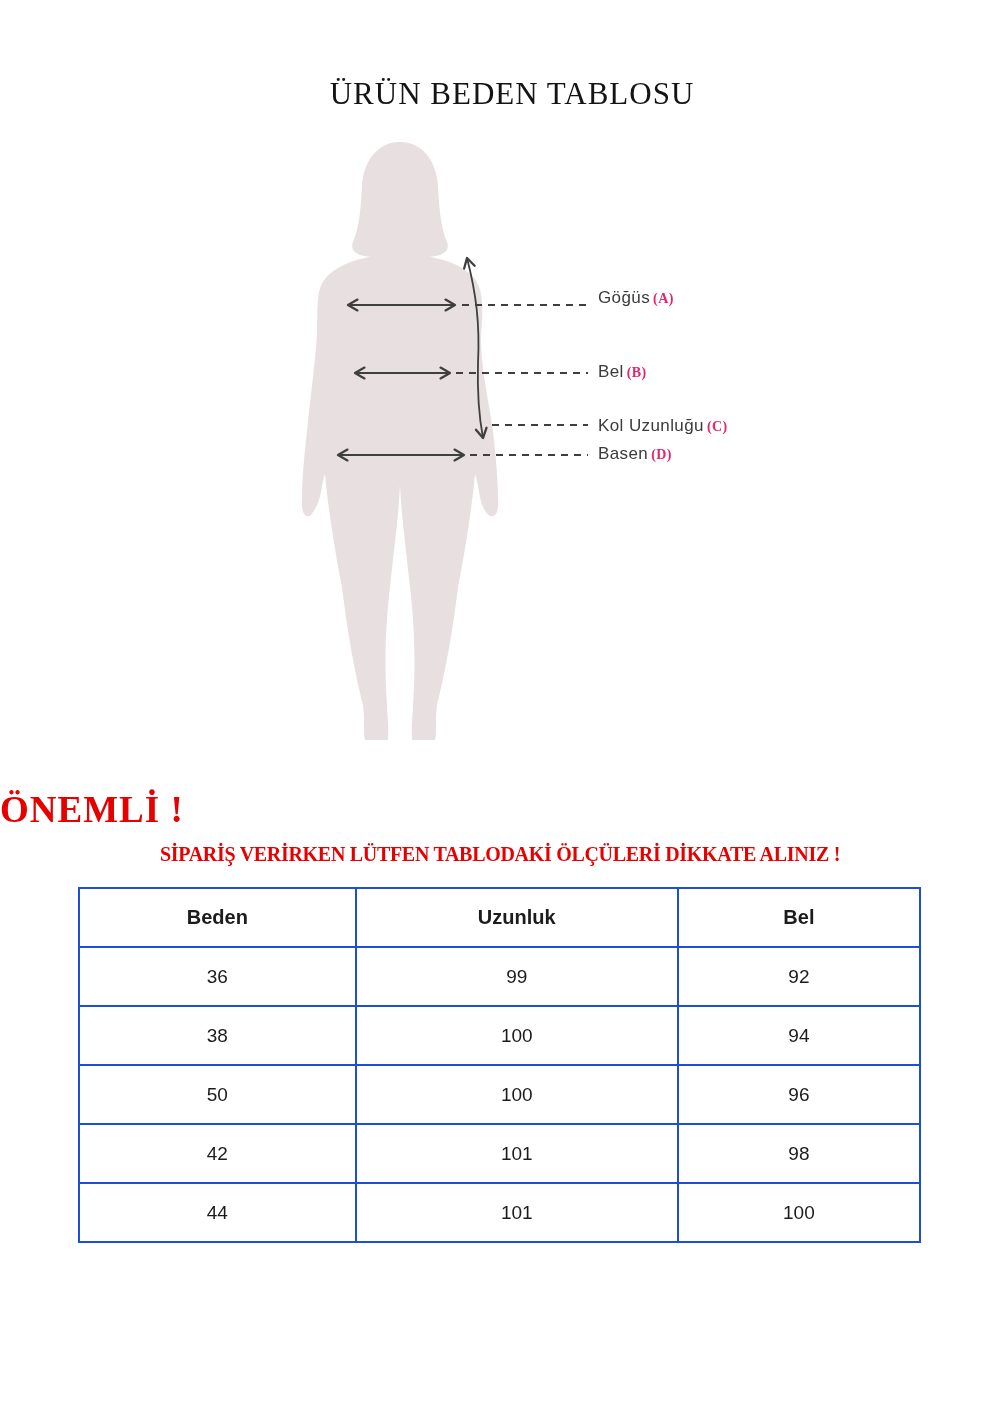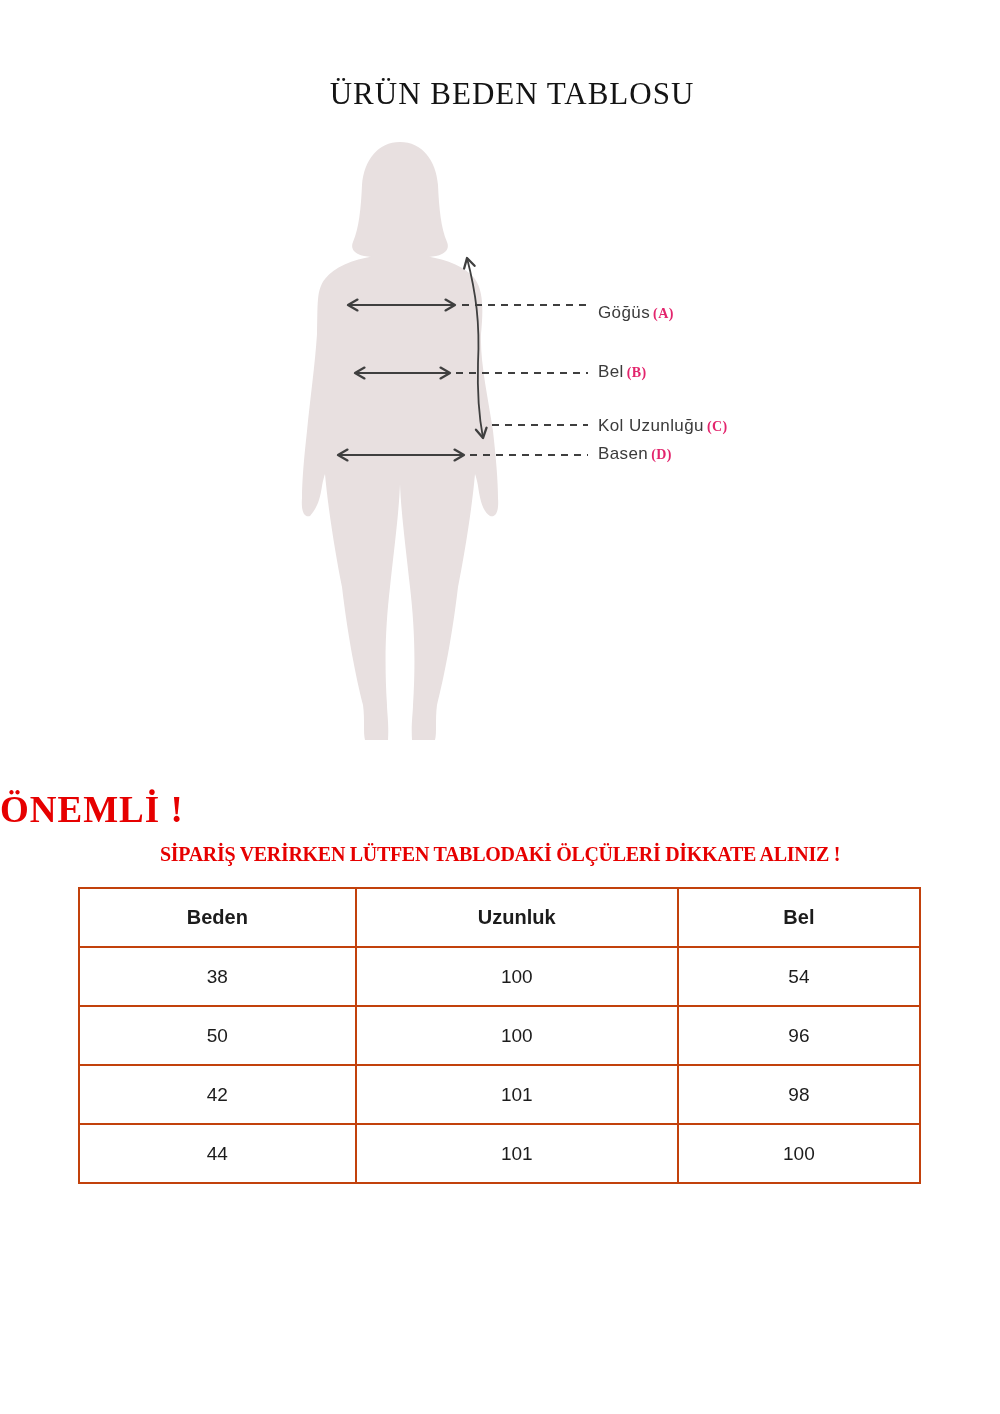--- a/index.html
+++ b/index.html
@@ -32,21 +32,21 @@
   .notice-subheading {
     position:absolute; top:843px; left:0; width:1000px; margin:0;
     text-align:center; font-family:"Liberation Serif", serif;
     font-weight:bold; font-size:20px; color:#e60000; letter-spacing:-0.3px;
   }
   table.size-table {
     position:absolute; left:78px; top:887px; width:843px;
     border-collapse:collapse; table-layout:fixed; background:#ffffff;
   }
   table.size-table th, table.size-table td {
-    border:2px solid #c2410c; height:55px;
+    border:2px solid #1d4ed8; height:55px;
     text-align:center; vertical-align:middle; color:#1c1c1c;margin-left:36px;
   }
   table.size-table th { font-size:20px; font-weight:bold; }
   table.size-table td { font-size:19px; font-weight:400; }
   .col-beden { width:32.9%; } .col-uzunluk { width:38.3%; } .col-bel { width:28.8%; }
   .sil { fill:#e8e0e0; }
   .meas { stroke:#3f3f3f; stroke-width:1.8; fill:none; }
   .dash { stroke:#3f3f3f; stroke-width:2; stroke-dasharray:7 6; fill:none; }
 </style>
 </head>
@@ -115,21 +115,21 @@
     <line class="meas" x1="75" y1="243" x2="170" y2="243" marker-start="url(#ah)" marker-end="url(#ah)"></line>
     <line class="meas" x1="58" y1="325" x2="184" y2="325" marker-start="url(#ah)" marker-end="url(#ah)"></line>
     <path class="meas" d="M187,128 C196,163 200,193 198,233 C197,268 200,292 203,308" marker-start="url(#ah)" marker-end="url(#ah)"></path>
 
     <line class="dash" x1="182" y1="175" x2="308" y2="175"></line>
     <line class="dash" x1="176" y1="243" x2="308" y2="243"></line>
     <line class="dash" x1="212" y1="295" x2="308" y2="295"></line>
     <line class="dash" x1="190" y1="325" x2="308" y2="325"></line>
   </svg>
 
-  <div class="m-label" style="top:303px">
+  <div class="m-label" style="top:288px">
     <span class="m-name">Göğüs</span><span class="m-key">(A)</span>
   </div>
   <div class="m-label" style="top:362px">
     <span class="m-name">Bel</span><span class="m-key">(B)</span>
   </div>
   <div class="m-label" style="top:416px">
     <span class="m-name">Kol Uzunluğu</span><span class="m-key">(C)</span>
   </div>
   <div class="m-label" style="top:444px">
     <span class="m-name">Basen</span><span class="m-key">(D)</span>
@@ -146,23 +146,28 @@
     </colgroup>
     <thead>
       <tr>
         <th>Beden</th>
         <th>Uzunluk</th>
         <th>Bel</th>
       </tr>
     </thead>
     <tbody>
       <tr>
+        <td>36</td>
+        <td>99</td>
+        <td>92</td>
+      </tr>
+      <tr>
         <td>38</td>
         <td>100</td>
-        <td>54</td>
+        <td>94</td>
       </tr>
       <tr>
         <td>50</td>
         <td>100</td>
         <td>96</td>
       </tr>
       <tr>
         <td>42</td>
         <td>101</td>
         <td>98</td>

